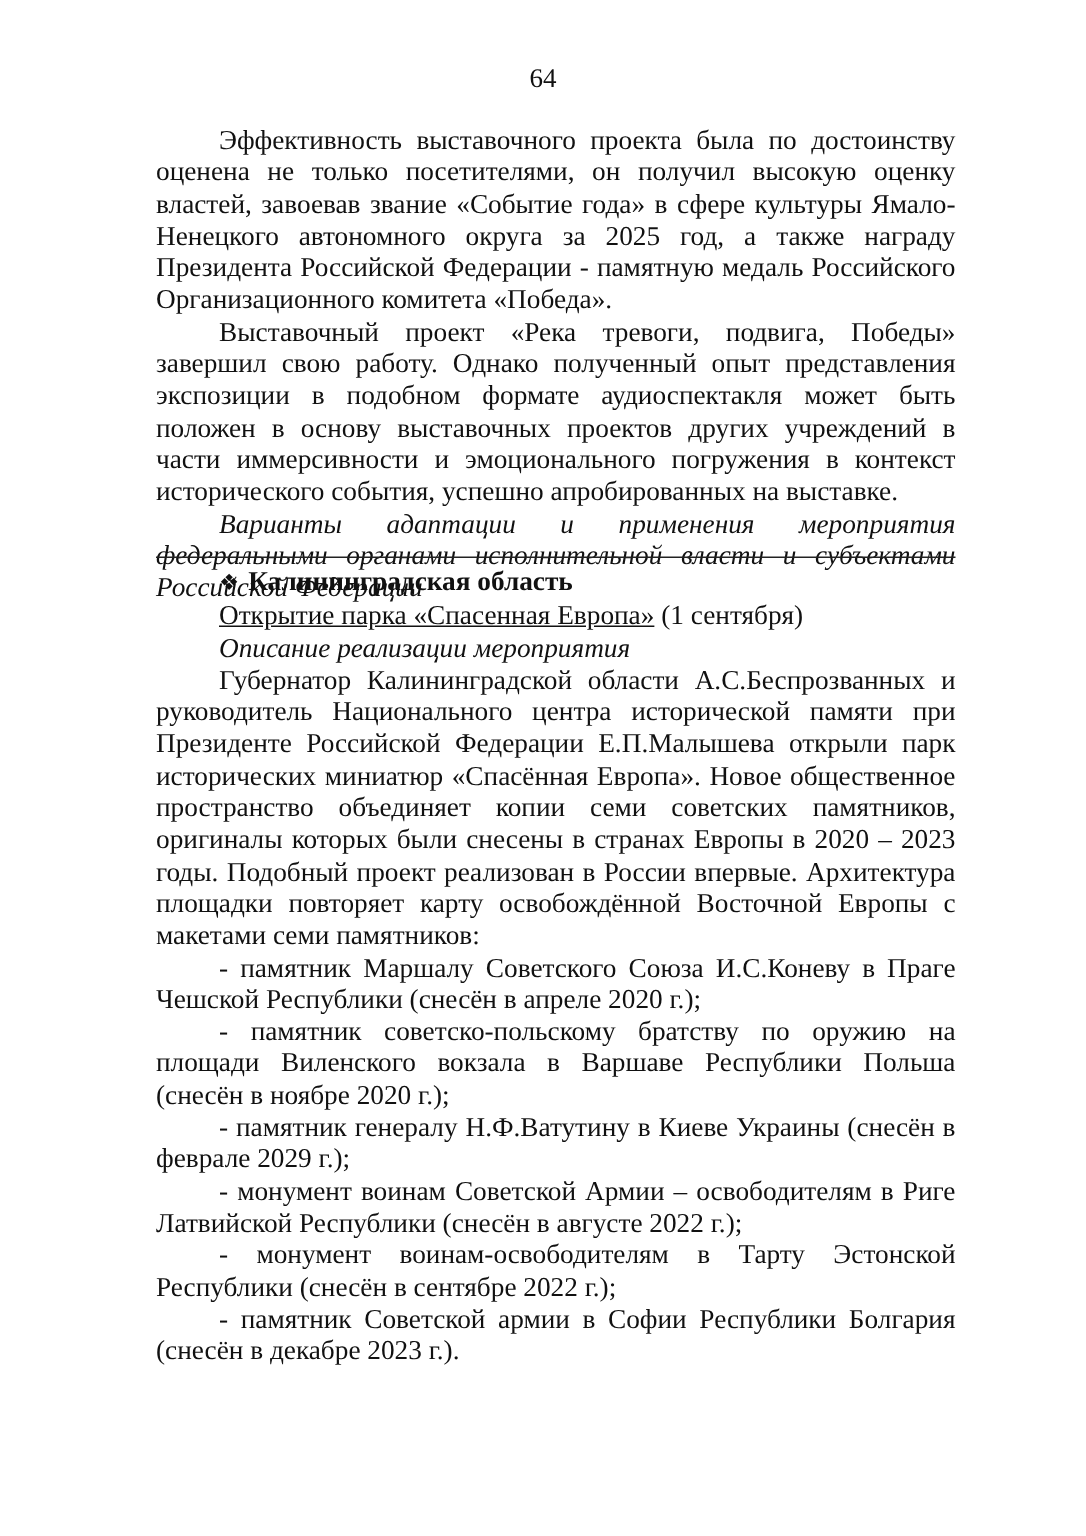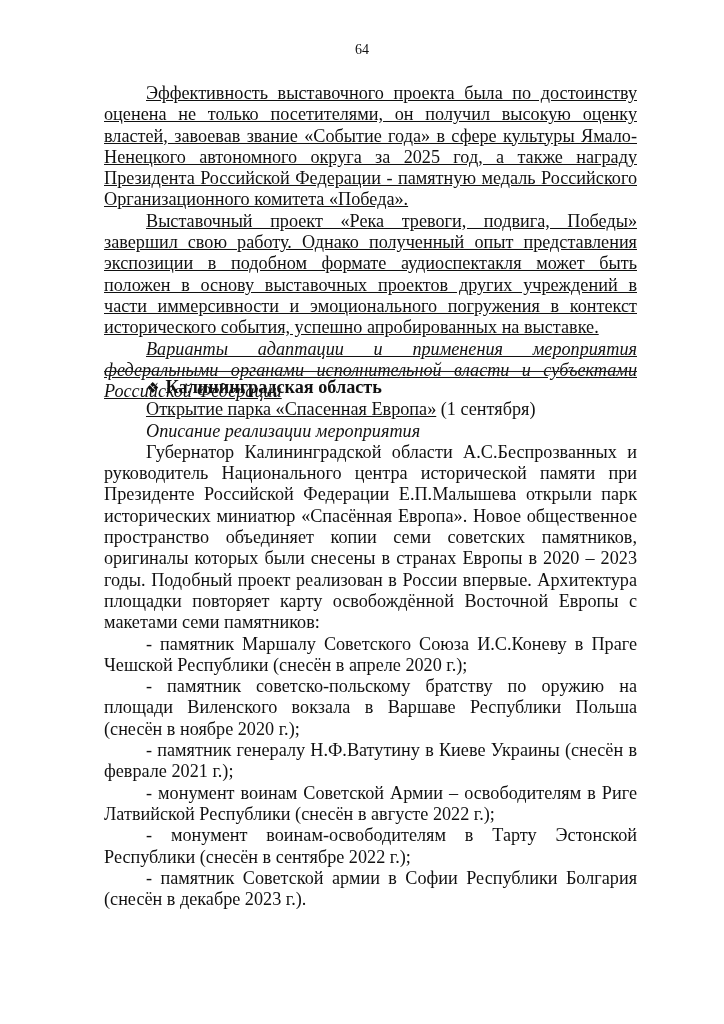--- a/index.html
+++ b/index.html
@@ -1,23 +1,23 @@
 <!DOCTYPE html>
 <html><head>
 <meta charset="utf-8">
 <style>
   html, body { margin: 0; padding: 0; background: #ffffff; }
   body { width: 724px; height: 1024px; position: relative; overflow: hidden; }
   .page {
     position: absolute; left: 0; top: 0; width: 724px; height: 1024px;
     font-family: "Liberation Serif", serif; color: #111; font-size: 18.2px;
   }
-  .page-number { position: absolute; top: 42px; left: 0; width: 724px; text-align: center; font-size: 14px; }
+  .page-number { position: absolute; top: 42px; left: 0; width: 724px; text-align: center; font-size: 18px; }
   .body { position: absolute; left: 104px; width: 533px; line-height: 21.3px; text-align: justify; }
-  .block1 { top: 83px; text-decoration: underline; }
+  .block1 { top: 83px; }
   .p { margin: 0; text-indent: 42px; }
   .it { font-style: italic; }
   .divider { position: absolute; left: 104px; width: 533px; top: 371px; height: 0; border-top: 1.5px solid #222; }
   .block2 { top: 377px; }
   .heading { margin: 0; padding-left: 42px; font-weight: bold; }
   .bullet { font-weight: normal; font-size: 15px; margin-right: 6px; }
   .line { margin: 0; padding-left: 42px; }
   .u { text-decoration: underline; }
 </style>
 </head>
@@ -38,18 +38,18 @@
     <p class="heading">
       <span class="bullet">❖</span><span>Калининградская область</span>
     </p>
     <p class="line">
       <span class="u">Открытие парка «Спасенная Европа»</span><span> (1 сентября)</span>
     </p>
     <p class="line it">Описание реализации мероприятия</p>
     <p class="p">Губернатор Калининградской области А.С.Беспрозванных и руководитель Национального центра исторической памяти при Президенте Российской Федерации Е.П.Малышева открыли парк исторических миниатюр «Спасённая Европа». Новое общественное пространство объединяет копии семи советских памятников, оригиналы которых были снесены в странах Европы в 2020 – 2023 годы. Подобный проект реализован в России впервые. Архитектура площадки повторяет карту освобождённой Восточной Европы с макетами семи памятников:</p>
     <p class="p">- памятник Маршалу Советского Союза И.С.Коневу в Праге Чешской Республики (снесён в апреле 2020 г.);</p>
     <p class="p">- памятник советско-польскому братству по оружию на площади Виленского вокзала в Варшаве Республики Польша (снесён в ноябре 2020 г.);</p>
-    <p class="p">- памятник генералу Н.Ф.Ватутину в Киеве Украины (снесён в феврале 2021 г.);</p>
+    <p class="p">- памятник генералу Н.Ф.Ватутину в Киеве Украины (снесён в феврале 2029 г.);</p>
     <p class="p">- монумент воинам Советской Армии – освободителям в Риге Латвийской Республики (снесён в августе 2022 г.);</p>
     <p class="p">- монумент воинам-освободителям в Тарту Эстонской Республики (снесён в сентябре 2022 г.);</p>
     <p class="p">- памятник Советской армии в Софии Республики Болгария (снесён в декабре 2023 г.).</p>
   </div>
 </div>
 
 </body></html>

